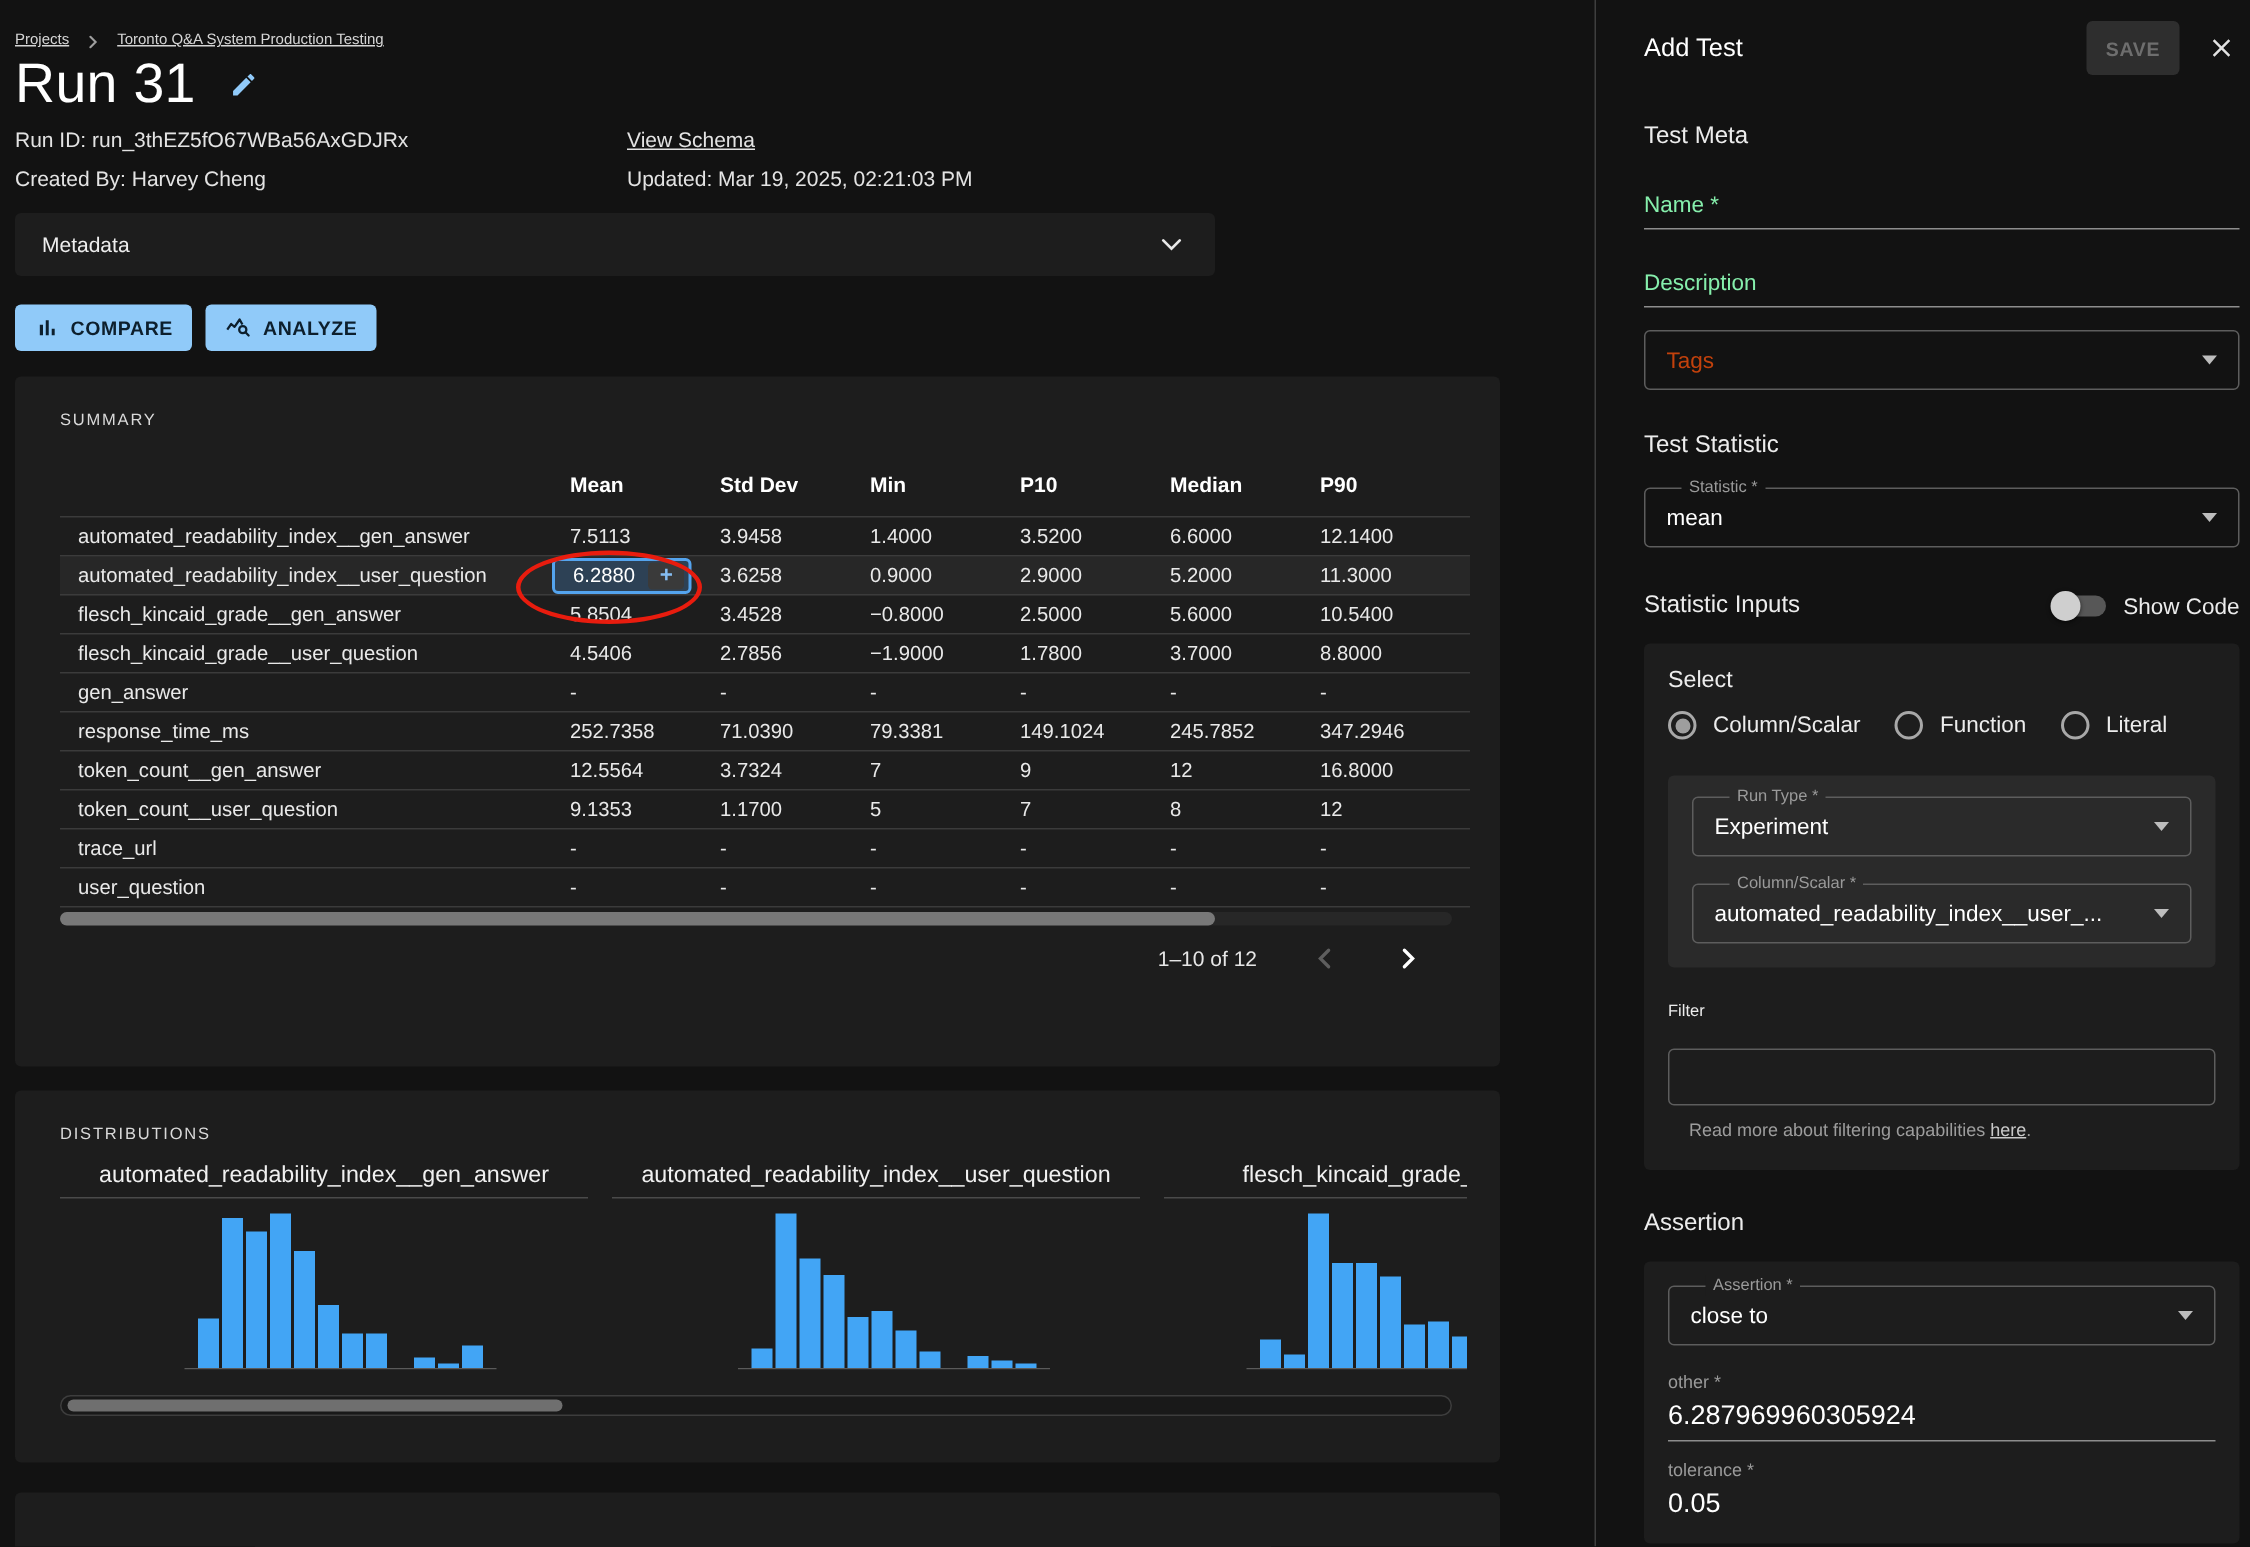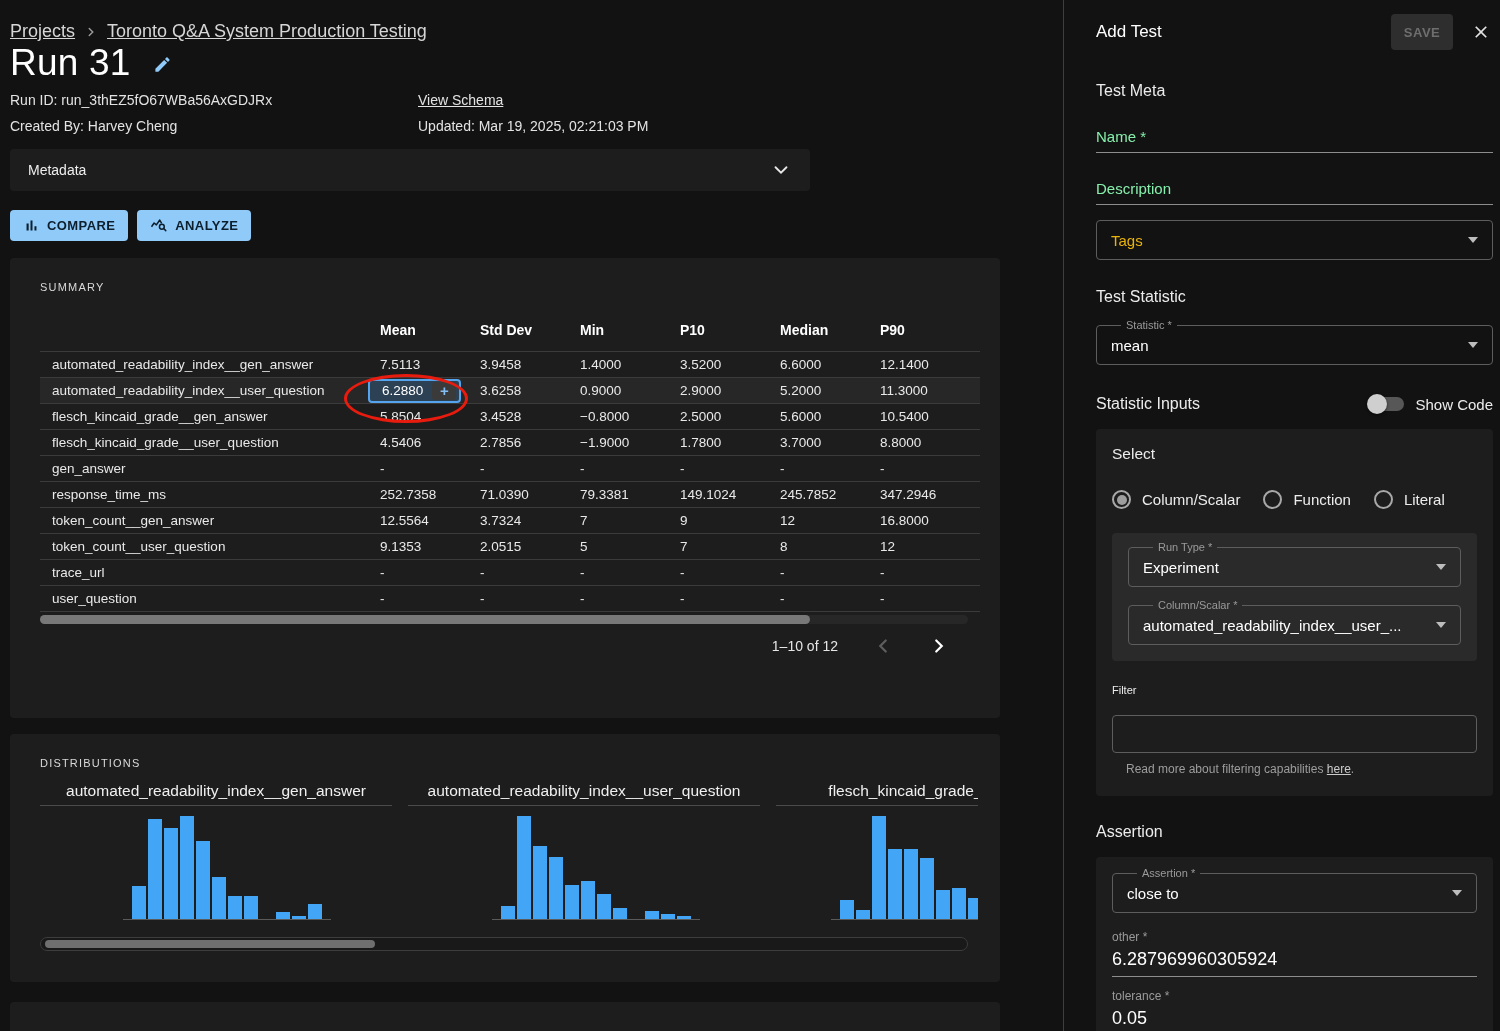--- a/index.html
+++ b/index.html
@@ -5,21 +5,21 @@
   * { margin:0; padding:0; box-sizing:border-box; }
   html,body { width:1500px; height:1031px; overflow:hidden; }
   body {
     background:#121212; color:#fff;
     font-family:"Liberation Sans","DejaVu Sans",sans-serif;
     position:relative;
   }
   .main { position:absolute; left:0; top:0; width:1063px; height:1031px; padding-left:10px; }
 
   
-  .breadcrumb { margin-top:21px; display:flex; align-items:center; gap:9px; font-size:18px; color:#d6d6d6; }
+  .breadcrumb { margin-top:21px; display:flex; align-items:flex-start; gap:9px; font-size:10px; color:#d6d6d6; }
   .breadcrumb a { color:#d6d6d6; text-decoration:underline; cursor:pointer; }
   .crumb-sep { display:flex; align-items:center; }
 
   
   .title-row { margin-top:0; display:flex; align-items:center; gap:22px; }
   .title-row h1 { font-size:37px; font-weight:400; letter-spacing:0.2px; }
   .edit-ic { margin-top:6px; cursor:pointer; }
 
   
   .meta-grid { margin-top:8px; display:grid; grid-template-columns:408px auto; row-gap:10px; font-size:14px; color:#e3e3e3; }
@@ -105,21 +105,21 @@
 
   .si-row { margin-top:30px; display:flex; align-items:center; justify-content:space-between; }
   .toggle-grp { display:flex; align-items:center; gap:11px; cursor:pointer; }
   .toggle { position:relative; width:34px; height:14px; background:#575757; border-radius:7px; }
   .toggle .knob { position:absolute; left:-3px; top:-3px; width:20px; height:20px; border-radius:50%;
     background:#cfcfcf; box-shadow:0 1px 3px rgba(0,0,0,.6); }
   .toggle-grp .tlabel { font-size:15px; color:#ececec;text-align:right; }
 
   .panel-card { margin-top:16px; background:#1d1d1d; border-radius:4px; padding:16px; }
   .panel-card .outlined .legend { background:#1d1d1d; }
-  .radio-row { margin-top:27px; display:flex; align-items:center; gap:23px;text-align:center; }
+  .radio-row { margin-top:11px; display:flex; align-items:center; gap:23px;text-align:center; }
   .radio { display:flex; align-items:center; gap:11px; cursor:pointer; }
   .radio .circ { width:19px; height:19px; border:2px solid #a8a8a8; border-radius:50%;
     display:flex; align-items:center; justify-content:center; flex:0 0 auto; }
   .radio.checked .circ::after { content:""; width:10px; height:10px; border-radius:50%; background:#9e9e9e; }
   .radio .rlabel { font-size:15px; color:#ececec; }
 
   .sub-card { margin-top:24px; background:#2a2a2a; border-radius:4px; padding:14px 16px 16px; }
   .sub-card .outlined { background:transparent; }
   .sub-card .outlined .legend { background:#2a2a2a; }
   .sub-gap { margin-top:18px; }
@@ -269,21 +269,21 @@
             <td>12.5564</td>
             <td>3.7324</td>
             <td>7</td>
             <td>9</td>
             <td>12</td>
             <td>16.8000</td>
           </tr>
           <tr>
             <td class="row-label">token_count__user_question</td>
             <td>9.1353</td>
-            <td>2.0515</td>
+            <td>1.1700</td>
             <td>5</td>
             <td>7</td>
             <td>8</td>
             <td>12</td>
           </tr>
           <tr>
             <td class="row-label">trace_url</td>
             <td>-</td>
             <td>-</td>
             <td>-</td>
@@ -406,21 +406,21 @@
     <span class="flabel">Name *</span>
     <div class="underline"></div>
   </div>
 
   <div class="fld" style="margin-top:27px">
     <span class="flabel">Description</span>
     <div class="underline"></div>
   </div>
 
   <div class="outlined" style="margin-top:15px">
-    <span class="oval" style="color:#eab308">Tags</span>
+    <span class="oval" style="color:#c2410c">Tags</span>
     <span class="caret"></span>
   </div>
 
   <div class="p-heading" style="margin-top:28px">Test Statistic</div>
 
   <div class="outlined" style="margin-top:19px">
     <span class="legend">Statistic *</span>
     <span class="oval">mean</span>
     <span class="caret"></span>
   </div>

